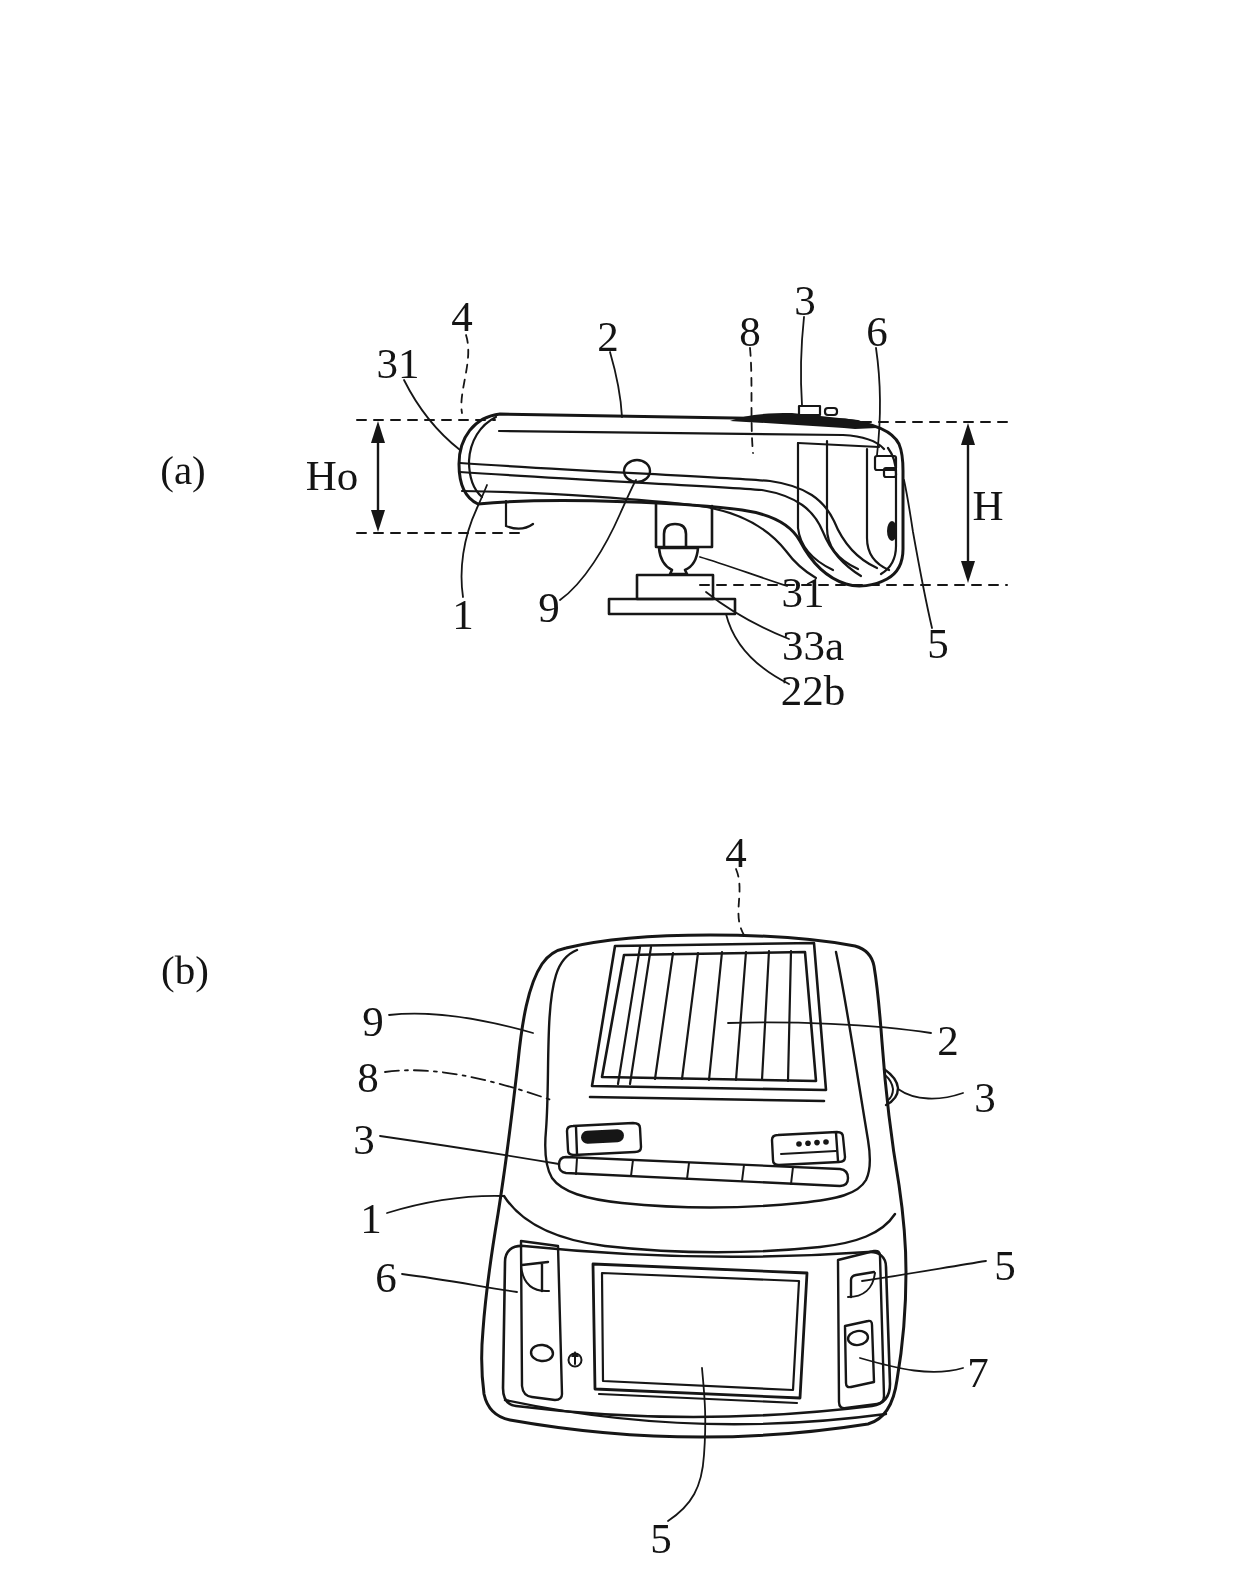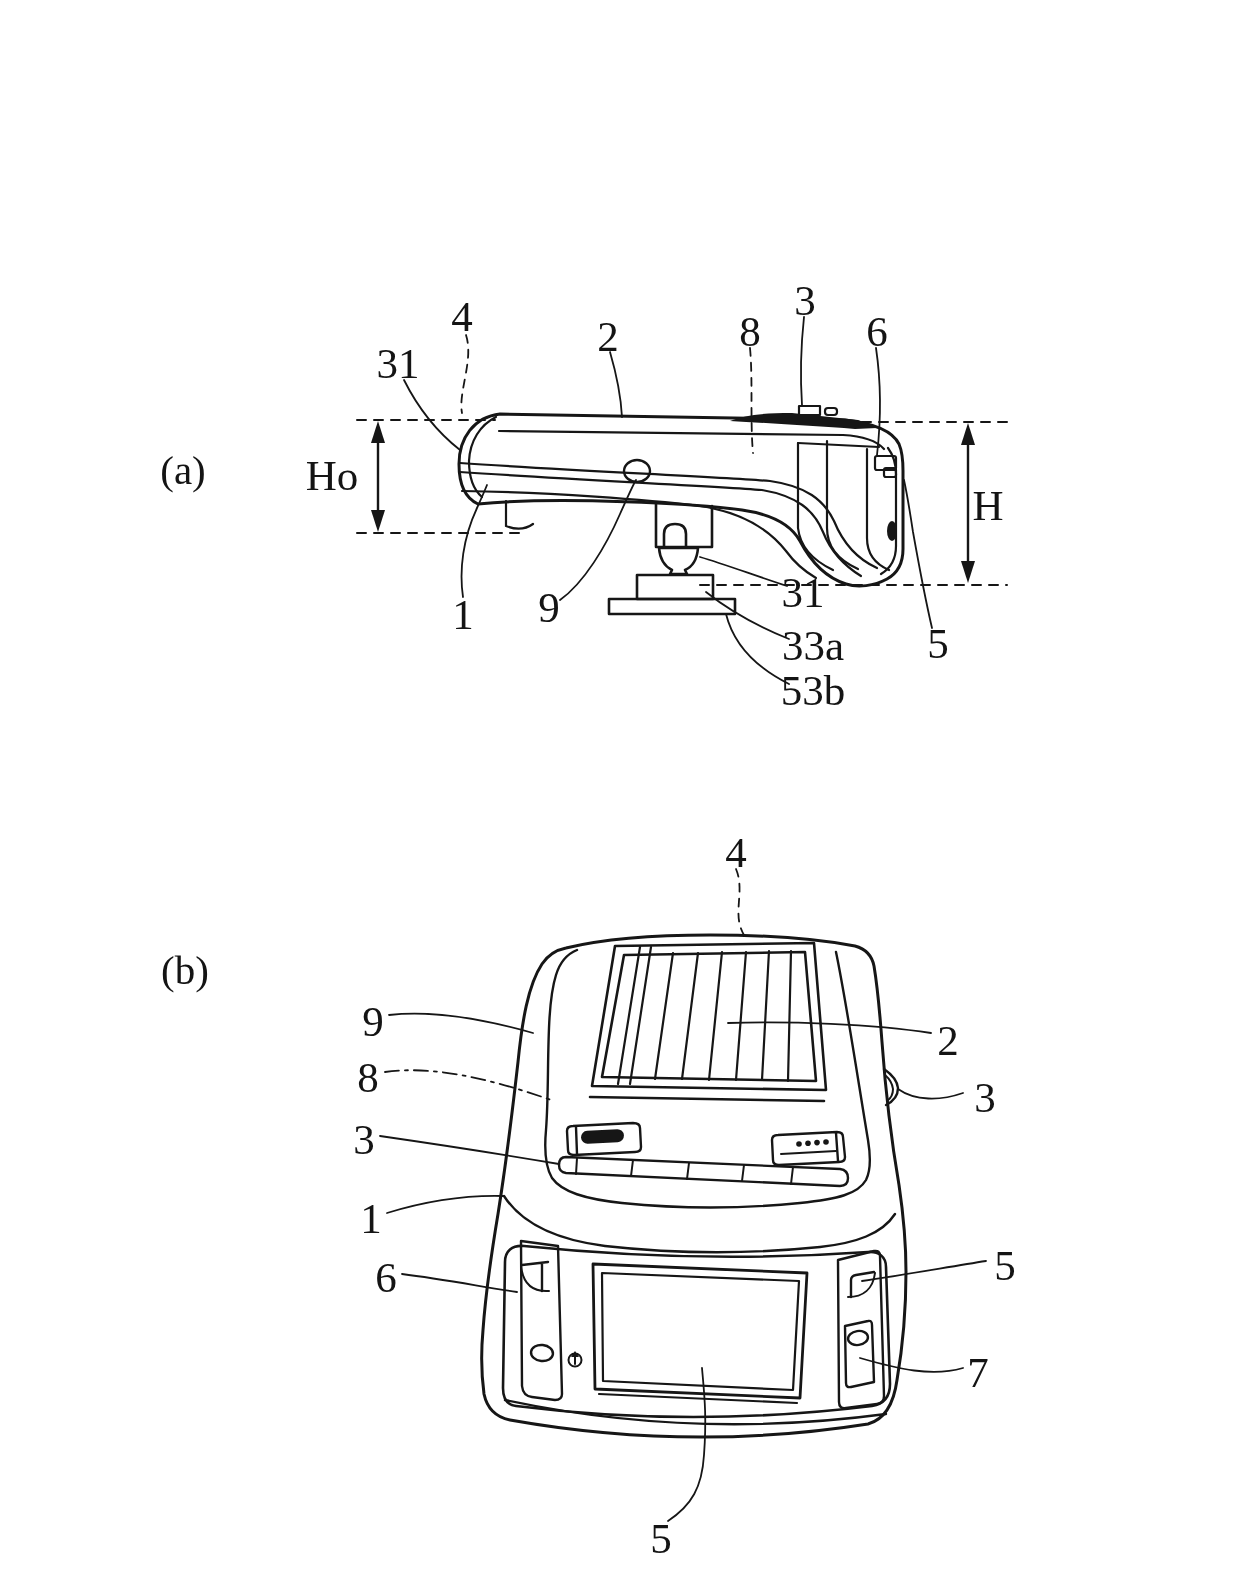--- a/index.html
+++ b/index.html
@@ -228,21 +228,21 @@
   <span class="ref" style="left:462px;top:316px">4</span>
   <span class="ref" style="left:398px;top:363px">31</span>
   <span class="ref" style="left:608px;top:336px">2</span>
   <span class="ref" style="left:750px;top:331px">8</span>
   <span class="ref" style="left:805px;top:300px">3</span>
   <span class="ref" style="left:877px;top:331px">6</span>
   <span class="ref" style="left:463px;top:614px">1</span>
   <span class="ref" style="left:549px;top:607px">9</span>
   <span class="ref" style="left:803px;top:592px">31</span>
   <span class="ref" style="left:813px;top:645px">33a</span>
-  <span class="ref" style="left:813px;top:690px">53b</span>
+  <span class="ref" style="left:813px;top:690px">22b</span>
   <span class="ref" style="left:938px;top:643px">5</span>
 
   <span class="ref" style="left:736px;top:852px">4</span>
   <span class="ref" style="left:373px;top:1021px">9</span>
   <span class="ref" style="left:948px;top:1040px">2</span>
   <span class="ref" style="left:368px;top:1077px">8</span>
   <span class="ref" style="left:985px;top:1097px">3</span>
   <span class="ref" style="left:364px;top:1139px">3</span>
   <span class="ref" style="left:371px;top:1218px">1</span>
   <span class="ref" style="left:386px;top:1277px">6</span>

